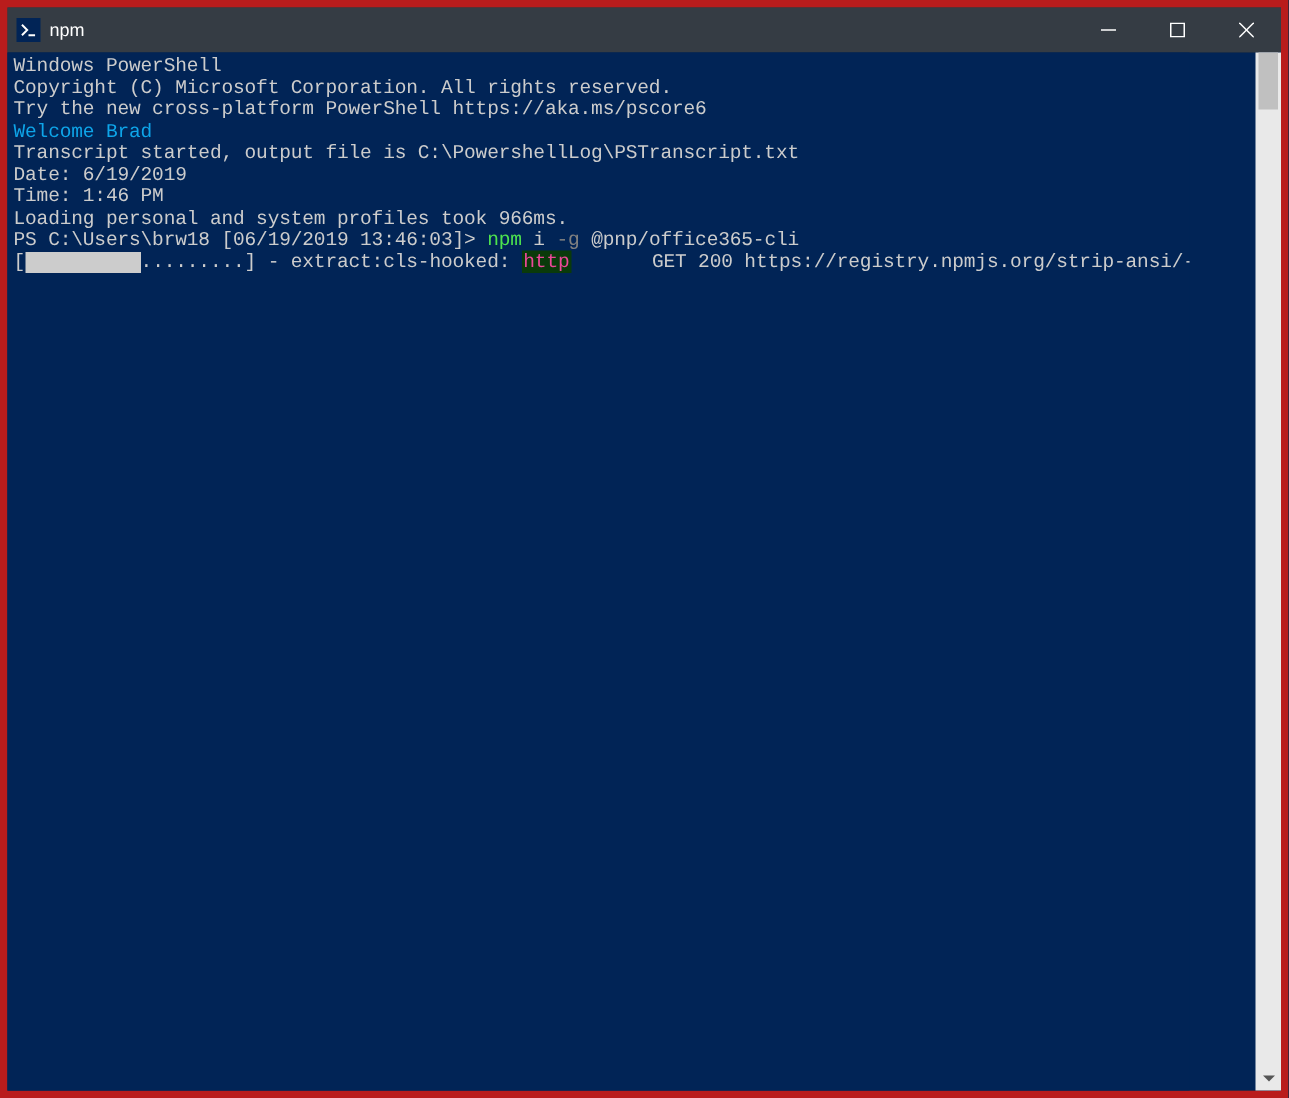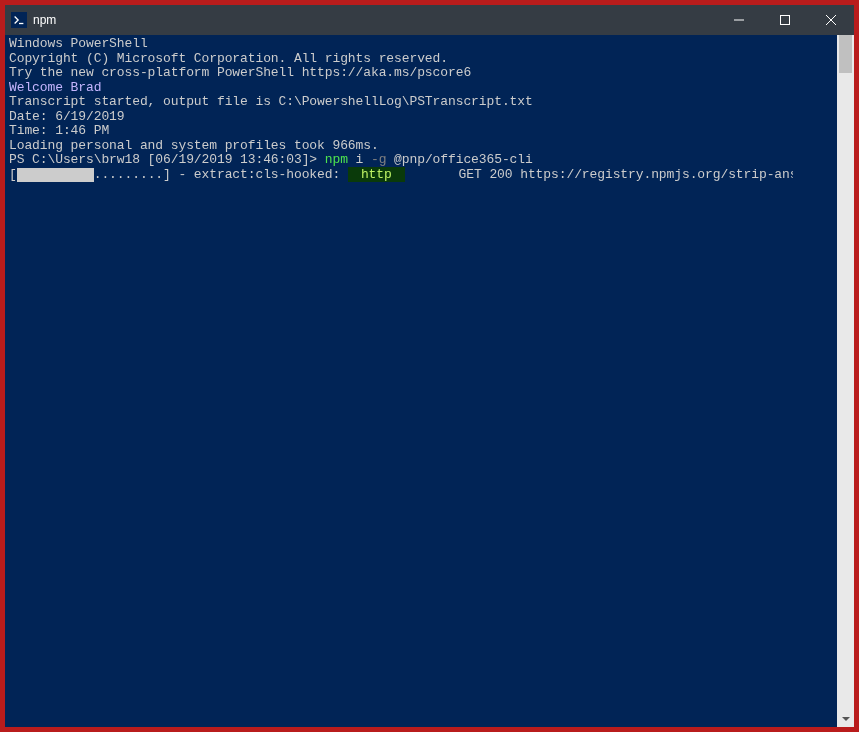--- a/index.html
+++ b/index.html
@@ -87,33 +87,33 @@
       width: 17px;
       height: 17px;
       position: absolute;
       display: flex;
       align-items: center;
       justify-content: center;
     }
     .scrollbar-arrow.down { bottom: 0; }
     .scrollbar-arrow svg { width: 8px; height: 8px; fill: #555; }
     .line { display: block; }
-    .green { color: #c4b5fd; }
+    .green { color: #0ea5e9; }
     .command-green { color: #4ee44e; }
     .gray { color: #808080; }
     .progress-bar {
       display: inline-block;
       background: #cccccc;
       color: #cccccc;
       white-space: pre;
     }
     .http-status {
       background: #0a3a0a;
-      color: #bef264;
-      padding: 0 13px;
+      color: #ec4899;
+      padding: 0 1px;
       text-align: center;
     }
   </style>
 </head>
 <body>
 
 <div class="window">
   <div class="titlebar">
     <div class="titlebar-icon">
       <svg viewBox="0 0 16 16">

